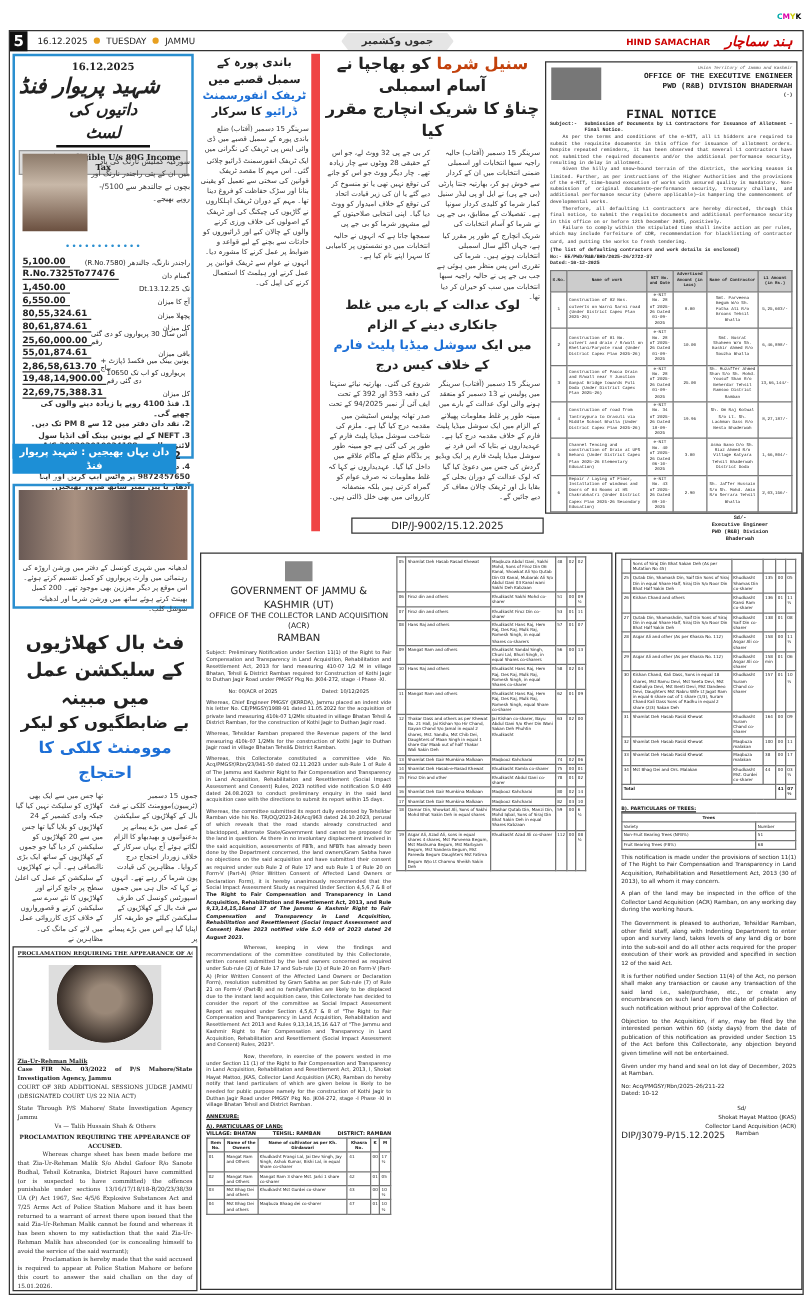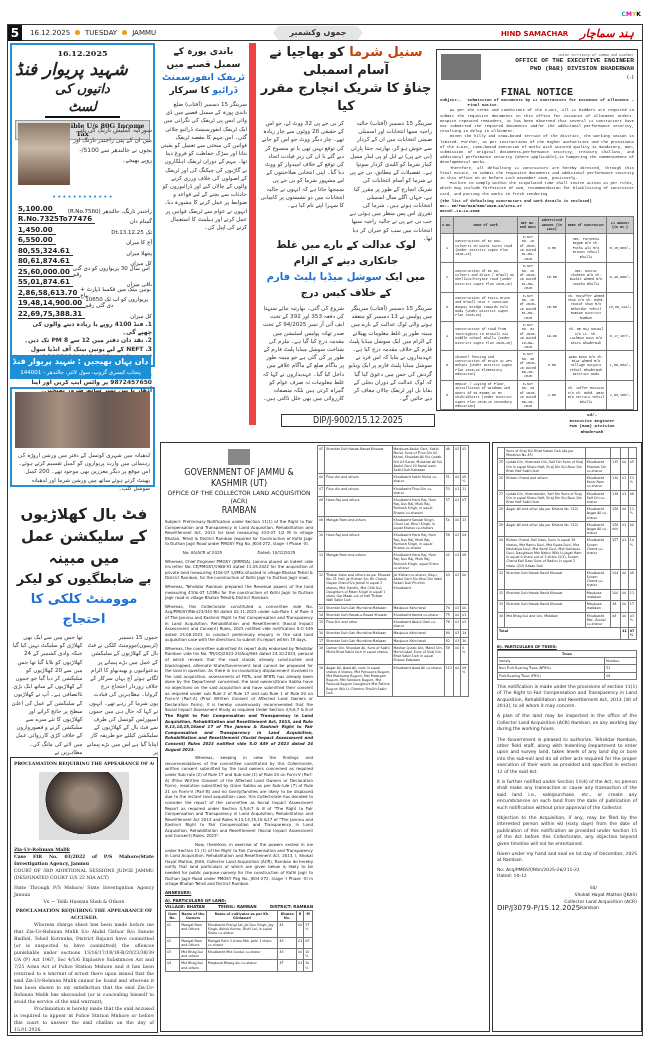--- a/index.html
+++ b/index.html
@@ -26,21 +26,21 @@
   .don .elig{background:#ddd;text-align:center;font-family:"DejaVu Serif",serif;font-size:6.5px;font-weight:bold;border:1px solid #999;padding:1px 0}
   .don .photo{position:absolute;left:6px;top:78px;width:52px;height:62px;background:linear-gradient(#8c7a6a,#c8b8a8 40%,#6b5040);}
   .don .cap{position:absolute;left:60px;top:80px;width:80px;font-size:6px;line-height:10px}
   .don .stars{position:absolute;left:40px;top:148px;color:#2a8fd0;font-size:7px;letter-spacing:1px}
   .ledger{position:absolute;left:6px;top:158px;width:134px;font-size:7px;font-weight:bold}
   .ledger .r{display:flex;justify-content:space-between;height:10.5px;align-items:flex-end}
   .ledger .r .v{border-bottom:1px solid #333;padding-right:3px}
   .ledger .r .l{font-size:5.5px;font-weight:normal}
   .steps{position:absolute;left:6px;top:275px;width:134px;font-size:6.5px;font-weight:bold;line-height:9px}
   .steps .ifsc{font-size:8.5px;text-align:center}
-  .donband{position:absolute;left:2px;top:330px;width:141px;height:24px;background:#1d8fd6;color:#fff;text-align:center;font-size:8px;font-weight:bold;line-height:11px;padding-top:1px}
+  .donband{position:absolute;left:2px;top:330px;width:131px;height:24px;background:#1d8fd6;color:#fff;text-align:center;font-size:8px;font-weight:bold;line-height:11px;padding-top:1px}
   .donband small{display:block;font-size:5.5px;font-weight:normal}
   
   .ph{left:2px;top:362px;width:145px;height:100px;border:2px solid #2a8fd0}
   .ph .img{position:absolute;left:3px;top:3px;width:135px;height:56px;background:linear-gradient(90deg,#6a5a55,#a89080,#6a5a55,#8a6a5a);}
   .ph .urdu{position:absolute;left:3px;top:62px;width:135px}
   
   .fb{position:absolute;left:2px;top:478px;width:148px}
   .fb .h1{direction:rtl;text-align:center;font-size:15px;font-weight:bold;line-height:22px}
   .fb .h2{direction:rtl;text-align:center;font-size:13px;font-weight:bold;line-height:20px}
   .fb .h2 .blue{color:#1d6fd6}
@@ -649,19 +649,19 @@
     <p>It is further notified under Section 11(4) of the Act, no person shall make any transaction or cause any transaction of the said land i.e., sale/purchase, etc., or create any encumbrances on such land from the date of publication of such notification without prior approval of the Collector.</p>
     <p>Objection to the Acquisition, if any, may be filed by the interested person within 60 (sixty days) from the date of publication of this notification as provided under Section 15 of the Act before this Collectorate, any objection beyond given timeline will not be entertained.</p>
     <p>Given under my hand and seal on lot day of December, 2025 at Ramban.</p>
     <p style="margin-top:3px">No: Acq/PMGSY/Rbn/2025-26/211-22</p>
     <p style="margin-top:0">Dated: 10-12</p>
     <div style="text-align:right;margin-top:4px;line-height:7px">
       <div style="margin-right:40px">Sd/</div>
       <div>Shokat Hayat Mattoo (JKAS)</div>
       <div>Collector Land Acquisition (ACR)</div>
     </div>
-    <div style="display:flex;justify-content:flex-start;align-items:center">
+    <div style="display:flex;justify-content:space-between;align-items:center">
       <span class="dip2">DIP/J3079-P/15.12.2025</span>
       <span style="margin-right:30px">Ramban</span>
     </div>
   </div>
 
 </div>
 
 </body></html>

